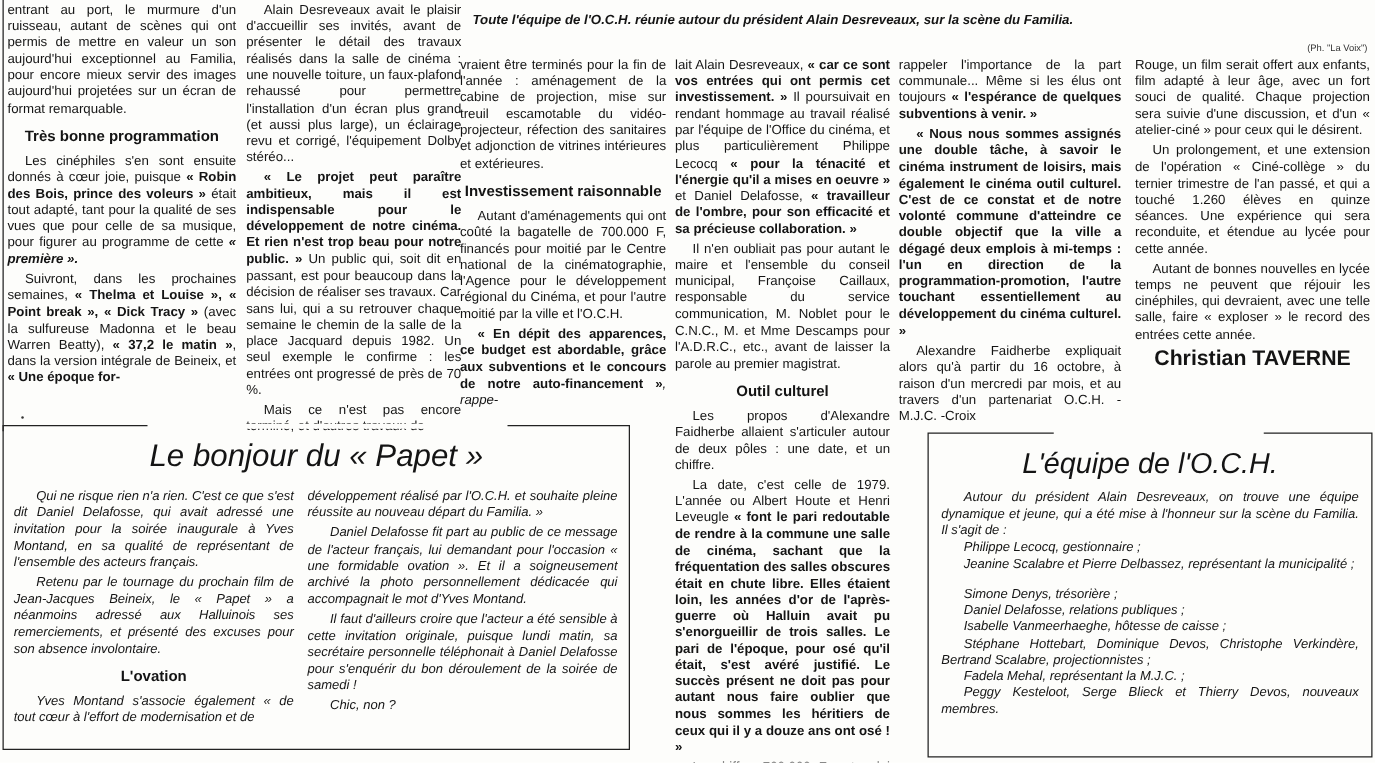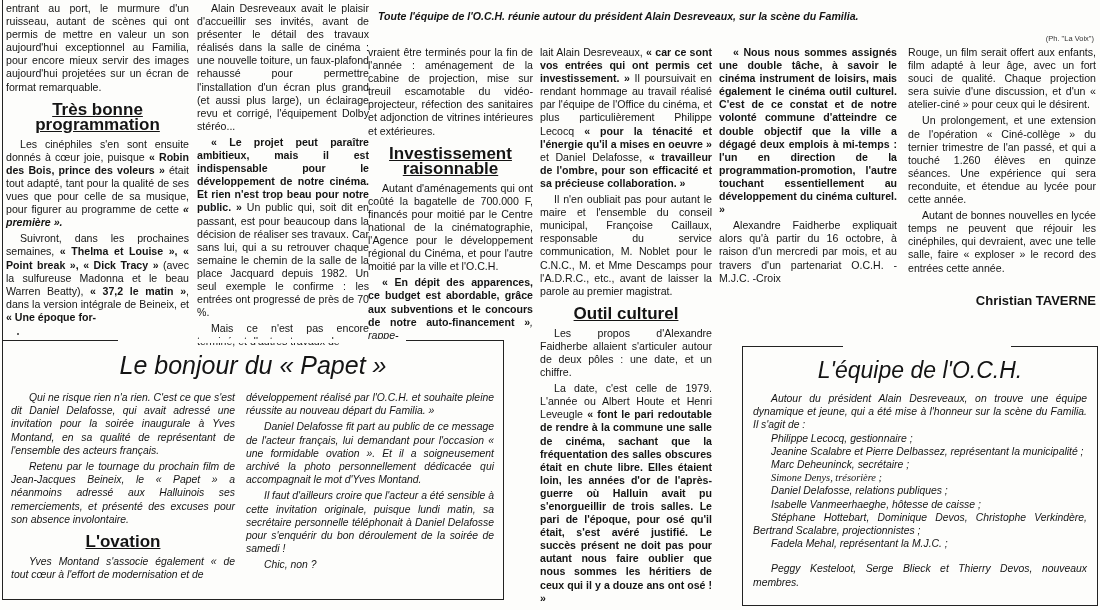--- a/index.html
+++ b/index.html
@@ -5,33 +5,33 @@
   html, body { margin: 0; padding: 0; background: #ffffff; }
   body { width: 1100px; height: 610px; position: relative; overflow: hidden;
          font-family: "Liberation Sans", sans-serif; color: #141414; background: #fdfdfb; }
   .col { position: absolute; font-size: 10.6px; line-height: 13.1px; text-align: justify;
          hyphens: manual; }
   .col p { margin: 0; text-indent: 14px; }
   .col p.noind { text-indent: 0; }
   .col p + p { margin-top: 3px; }
   .b { font-weight: bold; }
   .i { font-style: italic; }
-  h3.sub { font-size: 17px; font-weight: bold; text-align: center; margin: 8px 0 6px; line-height: 15px; text-decoration: underline; }
+  h3.sub { font-size: 12px; font-weight: bold; text-align: center; margin: 8px 0 6px; line-height: 15px; }
   .caption { position: absolute; left: 378px; top: 10px; width: 600px; font-size: 10.6px;
              font-weight: bold; font-style: italic; white-space: nowrap; }
   .credit { position: absolute; right: 6px; top: 34px; font-size: 7.5px; color: #333; }
   .photo-area { position: absolute; left: 370px; top: 0; width: 730px; height: 44px; }
   .box { position: absolute; border: 1.4px solid #222; }
   .box .topgap { position: absolute; top: -2px; height: 4px; background: #fdfdfb; }
   .box h2 { font-family: "Liberation Sans", sans-serif; font-weight: normal; font-style: italic;
             text-align: center; margin: 0; }
   .box .inner { position: absolute; font-size: 10.4px; line-height: 13.2px; font-style: italic; text-align: justify; }
   .box .inner p { margin: 0; text-indent: 18px; }
   .box .inner p + p { margin-top: 3px; }
-  .signature { text-align: right; font-weight: bold; margin-top: 19px; font-size: 13px; }
+  .signature { text-align: center; font-weight: bold; margin-top: 5px; font-size: 17px; }
   .leftrule { position: absolute; left: 2px; top: 0; width: 1.3px; height: 345px; background: #222; }
   .dot { position: absolute; width: 2px; height: 2px; background: #333; border-radius: 50%; }
 </style>
 </head>
 <body>
 
 <div class="leftrule"></div>
 
 <div class="photo-area"></div>
 <div class="caption">Toute l'équipe de l'O.C.H. réunie autour du président Alain Desreveaux, sur la scène du Familia.</div>
@@ -60,20 +60,21 @@
 <div class="col" style="left:540px; top:46px; width:172px;">
   <p class="noind"><span>lait Alain Desreveaux, </span><span class="b">« car ce sont vos entrées qui ont permis cet investissement. »</span><span> Il poursuivait en rendant hommage au travail réalisé par l'équipe de l'Office du cinéma, et plus particulièrement Philippe Lecocq </span><span class="b">« pour la ténacité et l'énergie qu'il a mises en oeuvre »</span><span> et Daniel Delafosse, </span><span class="b">« travailleur de l'ombre, pour son efficacité et sa précieuse collaboration. »</span></p>
   <p>Il n'en oubliait pas pour autant le maire et l'ensemble du conseil municipal, Françoise Caillaux, responsable du service communication, M. Noblet pour le C.N.C., M. et Mme Descamps pour l'A.D.R.C., etc., avant de laisser la parole au premier magistrat.</p>
   <h3 class="sub">Outil culturel</h3>
   <p>Les propos d'Alexandre Faidherbe allaient s'articuler autour de deux pôles : une date, et un chiffre.</p>
   <p><span>La date, c'est celle de 1979. L'année ou Albert Houte et Henri Leveugle </span><span class="b">« font le pari redoutable de rendre à la commune une salle de cinéma, sachant que la fréquentation des salles obscures était en chute libre. Elles étaient loin, les années d'or de l'après-guerre où Halluin avait pu s'enorgueillir de trois salles. Le pari de l'époque, pour osé qu'il était, s'est avéré justifié. Le succès présent ne doit pas pour autant nous faire oublier que nous sommes les héritiers de ceux qui il y a douze ans ont osé ! »</span></p>
   <p>Le chiffre, 700.000 F, est celui que nous avons évoqué plus haut, mais le maire tenait à</p>
 </div>
 
 <div class="col" style="left:719px; top:46px; width:178px;">
+  <p class="noind"><span>rappeler l'importance de la part communale... Même si les élus ont toujours </span><span class="b">« l'espérance de quelques subventions à venir. »</span></p>
   <p class="b">« Nous nous sommes assignés une double tâche, à savoir le cinéma instrument de loisirs, mais également le cinéma outil culturel. C'est de ce constat et de notre volonté commune d'atteindre ce double objectif que la ville a dégagé deux emplois à mi-temps : l'un en direction de la programmation-promotion, l'autre touchant essentiellement au développement du cinéma culturel. »</p>
   <p>Alexandre Faidherbe expliquait alors qu'à partir du 16 octobre, à raison d'un mercredi par mois, et au travers d'un partenariat O.C.H. -M.J.C. -Croix</p>
 </div>
 
 <div class="col" style="left:908px; top:46px; width:188px;">
   <p class="noind">Rouge, un film serait offert aux enfants, film adapté à leur âge, avec un fort souci de qualité. Chaque projection sera suivie d'une discussion, et d'un « atelier-ciné » pour ceux qui le désirent.</p>
   <p>Un prolongement, et une extension de l'opération « Ciné-collège » du ternier trimestre de l'an passé, et qui a touché 1.260 élèves en quinze séances. Une expérience qui sera reconduite, et étendue au lycée pour cette année.</p>
   <p>Autant de bonnes nouvelles en lycée temps ne peuvent que réjouir les cinéphiles, qui devraient, avec une telle salle, faire « exploser » le record des entrées cette année.</p>
   <div class="signature">Christian TAVERNE</div>
 </div>
@@ -95,23 +96,22 @@
   </div>
 </div>
 
 <div class="box" style="left:742px; top:346px; width:354px; height:258px;">
   <div class="topgap" style="left:100px; width:168px;"></div>
   <h2 style="font-size:23px; margin-top:10px;">L'équipe de l'O.C.H.</h2>
   <div class="inner" style="left:10px; top:45px; width:334px;">
     <p style="margin-bottom:0;">Autour du président Alain Desreveaux, on trouve une équipe dynamique et jeune, qui a été mise à l'honneur sur la scène du Familia. Il s'agit de :</p>
     <p style="margin-top:0;">Philippe Lecocq, gestionnaire ;</p>
     <p style="margin-top:0;">Jeanine Scalabre et Pierre Delbassez, représentant la municipalité ;</p>
-    <p style="margin-top:0;">Marc Deheuninck, secrétaire ;</p>
-    <p style="margin-top:0;font-family:Liberation Serif, serif;">Simone Denys, trésorière ;</p>
+    <p style="margin-top:11px;">Simone Denys, trésorière ;</p>
     <p style="margin-top:0;">Daniel Delafosse, relations publiques ;</p>
     <p style="margin-top:0;">Isabelle Vanmeerhaeghe, hôtesse de caisse ;</p>
     <p style="margin-top:0;">Stéphane Hottebart, Dominique Devos, Christophe Verkindère, Bertrand Scalabre, projectionnistes ;</p>
     <p style="margin-top:0;">Fadela Mehal, représentant la M.J.C. ;</p>
-    <p style="margin-top:12px;">Peggy Kesteloot, Serge Blieck et Thierry Devos, nouveaux membres.</p>
+    <p style="margin-top:0;">Peggy Kesteloot, Serge Blieck et Thierry Devos, nouveaux membres.</p>
   </div>
 </div>
 
 <div class="dot" style="left:17px; top:333px;"></div>
 
 </body></html>

